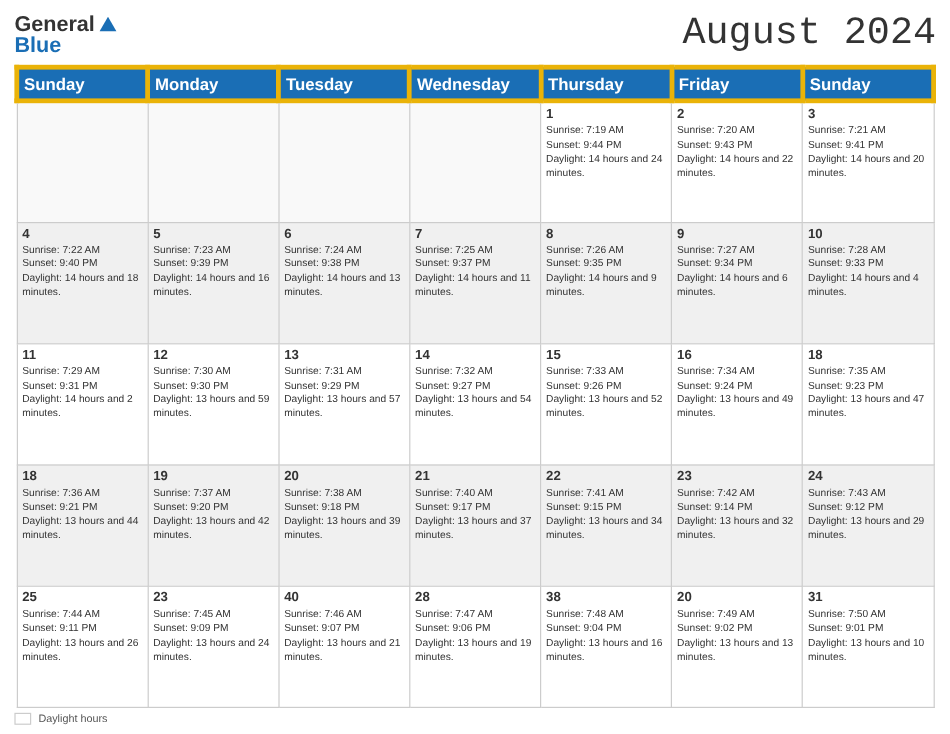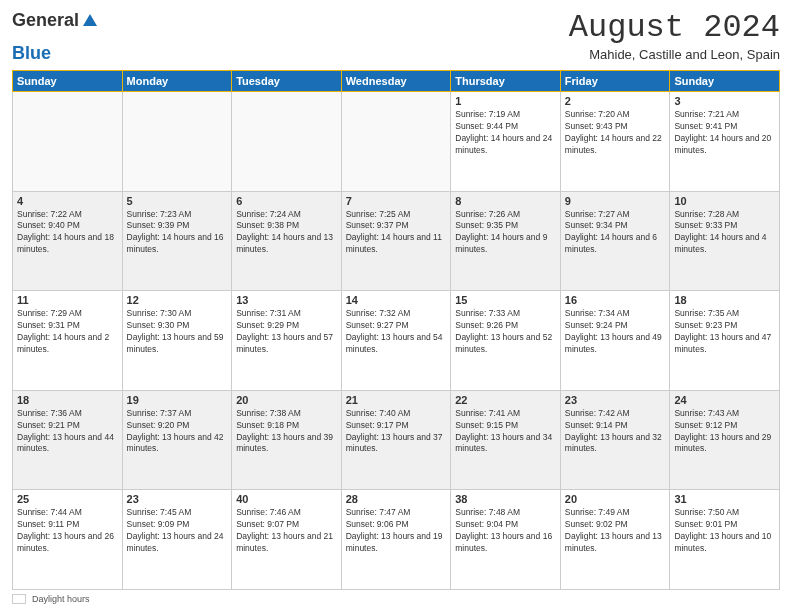--- a/index.html
+++ b/index.html
@@ -20,21 +20,20 @@
     .header {
       display: flex;
       align-items: flex-start;
       justify-content: space-between;
       margin-bottom: 6px;
     }
     .logo {
       display: flex;
       flex-direction: column;
       align-items: flex-start;
-      gap: 16px;
     }
     .logo-text {
       display: flex;
       align-items: center;
     }
     .logo-general {
       font-size: 18px;
       font-weight: bold;
       color: #333;
     }
@@ -66,25 +65,25 @@
     .calendar {
       flex: 1;
       border: 1px solid #ccc;
       border-collapse: collapse;
       width: 100%;
       table-layout: fixed;
     }
     .calendar th {
       background-color: #1a6eb5;
       color: #fff;
-      font-size: 11px;
+      font-size: 14px;
       font-weight: bold;
       padding: 4px 4px;
       text-align: left;
-      border: 1px solid #eab308;
+      border: 4px solid #eab308;
     }
     .calendar td {
       border: 1px solid #ccc;
       vertical-align: top;
       padding: 3px 4px;
       font-size: 9px;
       color: #333;
       background: #fff;
       height: 88px;
     }
@@ -130,21 +129,20 @@
       <div class="logo-text">
         <span class="logo-general">General</span>
         <svg class="logo-icon" viewBox="0 0 18 18">
           <polygon points="9,2 16,14 2,14" fill="#1a6eb5"></polygon>
         </svg>
       </div>
       <span class="logo-blue" style="margin-top:-4px;">Blue</span>
     </div>
     <div class="title-area">
       <div class="month-title">August 2024</div>
-      <div class="subtitle">Mahide, Castille and Leon, Spain</div>
     </div>
   </div>
 
   <table class="calendar">
     <thead>
       <tr>
       <th>Sunday</th>
           <th>Monday</th>
           <th>Tuesday</th>
           <th>Wednesday</th>

